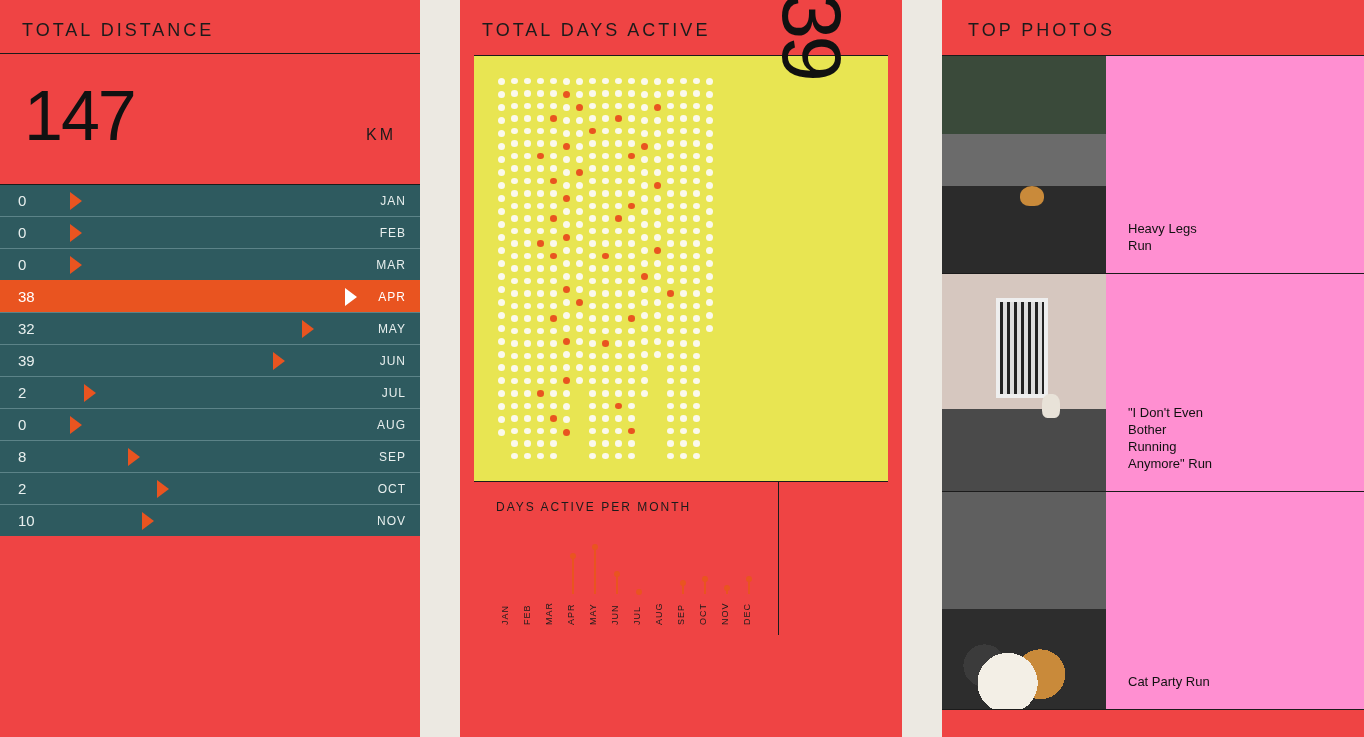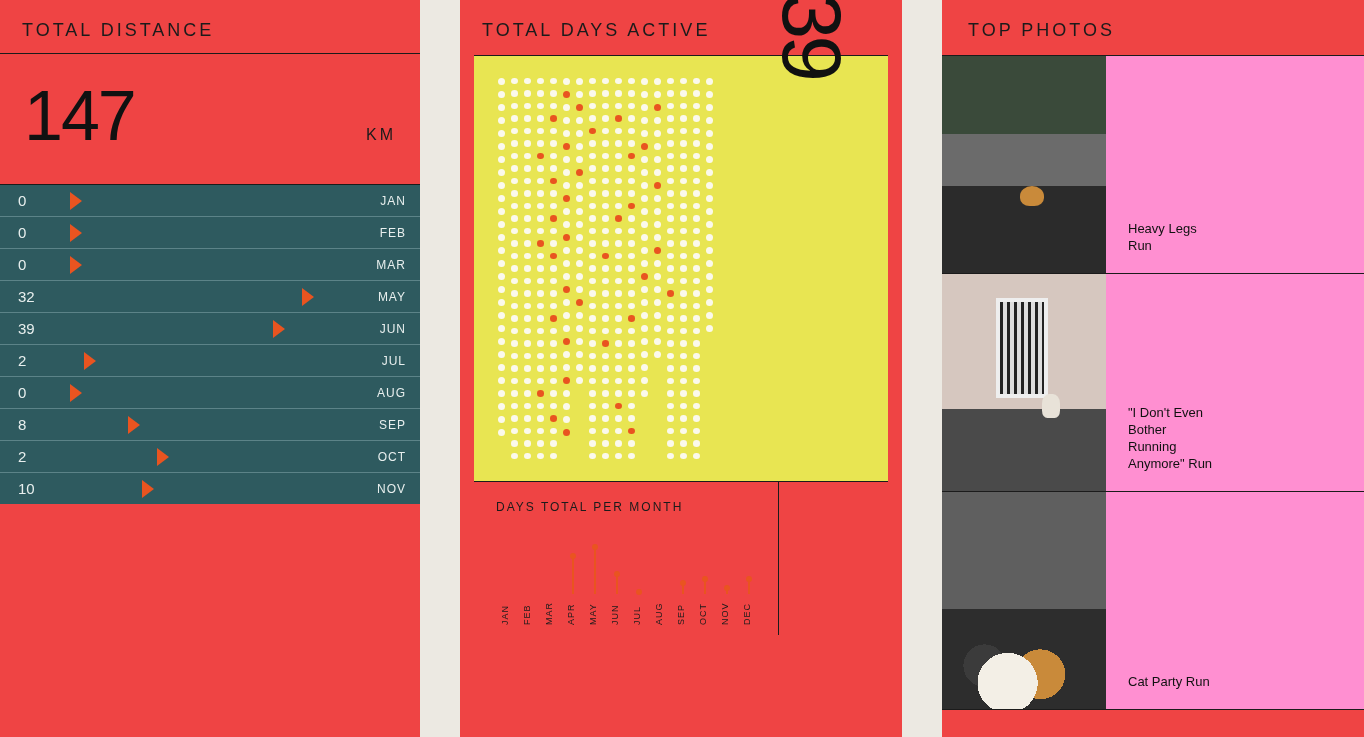--- a/index.html
+++ b/index.html
@@ -154,20 +154,25 @@
       <div class="bar-row">
         <span class="val">0</span>
         <span class="tri" style="left: 70px;"></span>
         <span class="mon">FEB</span>
       </div>
       <div class="bar-row">
         <span class="val">0</span>
         <span class="tri" style="left: 70px;"></span>
         <span class="mon">MAR</span>
       </div>
+      <div class="bar-row highlight">
+        <span class="val">38</span>
+        <span class="tri" style="left: 345px;"></span>
+        <span class="mon">APR</span>
+      </div>
       <div class="bar-row">
         <span class="val">32</span>
         <span class="tri" style="left: 301.579px;"></span>
         <span class="mon">MAY</span>
       </div>
       <div class="bar-row">
         <span class="val">39</span>
         <span class="tri" style="left: 272.632px;"></span>
         <span class="mon">JUN</span>
       </div>
@@ -723,21 +728,21 @@
           <div class="dot"></div>
           <div class="dot"></div>
           <div class="dot"></div>
           <div class="dot"></div>
         </div>
       </div>
     <div class="bigrot">39</div>
   </div>
   <div class="p2-sub">
     <div class="p2-sub-left">
-      <div class="p2-sub-title">DAYS TOTAL PER MONTH</div>
+      <div class="p2-sub-title">DAYS ACTIVE PER MONTH</div>
       <div class="lollis" id="lollis">
           <div class="lolli none">
             <div class="stick" style="height: 0px;"></div>
           </div>
           <div class="lolli none">
             <div class="stick" style="height: 0px;"></div>
           </div>
           <div class="lolli none">
             <div class="stick" style="height: 0px;"></div>
           </div>

